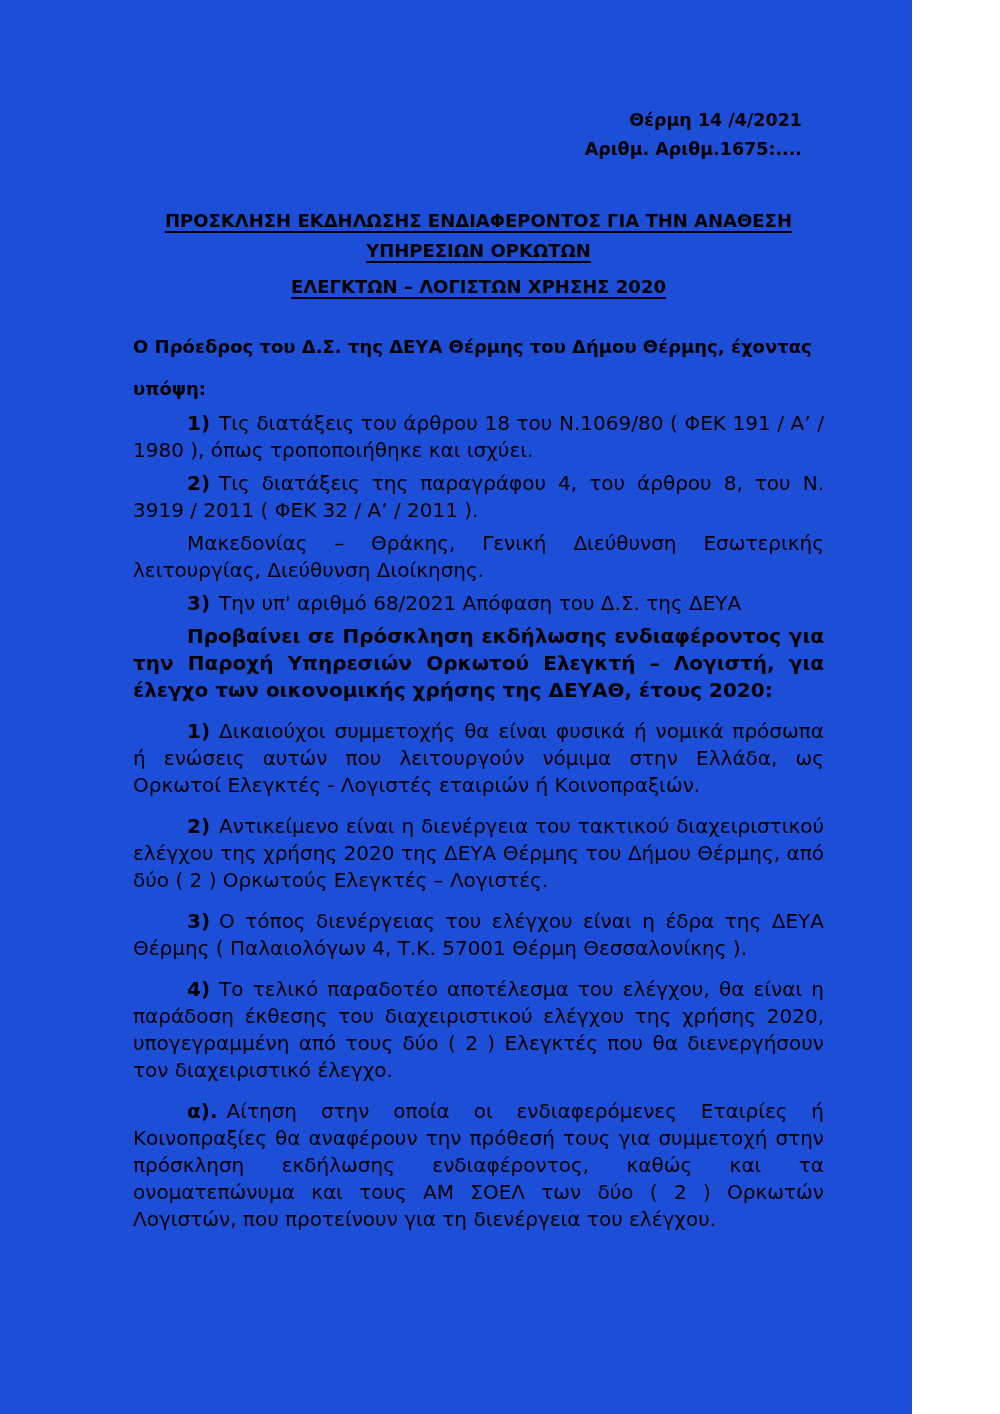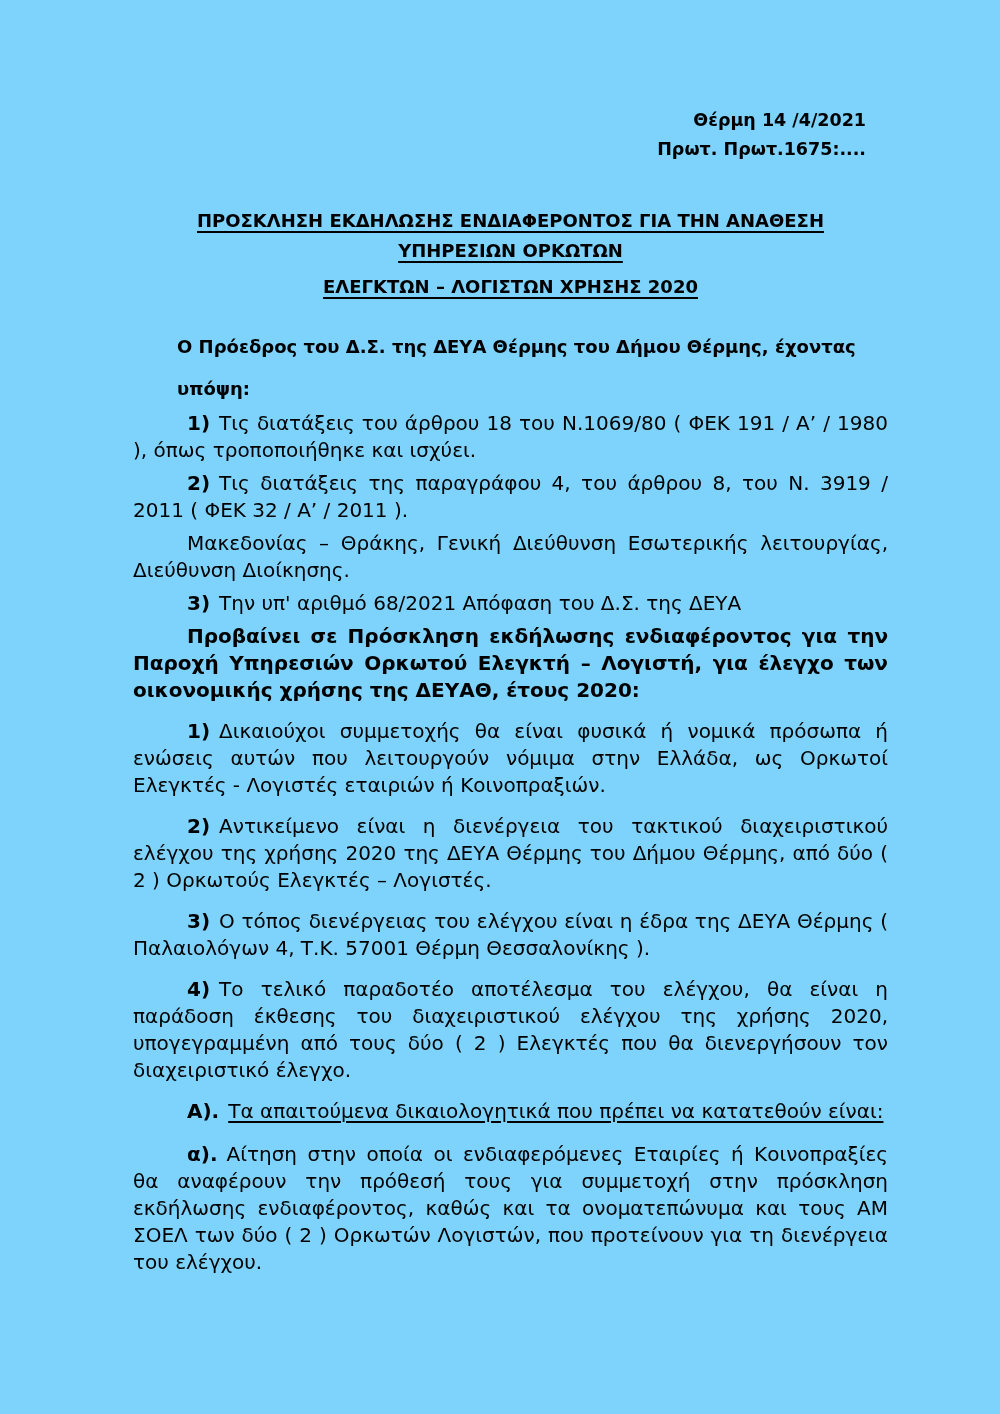--- a/index.html
+++ b/index.html
@@ -5,24 +5,24 @@
   * { margin: 0; padding: 0; box-sizing: border-box; }
   html, body { background: #ffffff; }
   body {
     width: 1000px;
     height: 1414px;
     font-family: "DejaVu Sans", sans-serif;
     color: #000000;
     overflow: hidden;
   }
   .page {
-    width: 1000px;
+    width: 912px;
     height: 1414px;
-    padding: 106px 112px 40px 133px;
-    background: #7dd3fc;
+    padding: 106px 88px 40px 133px;
+    background: #1d4ed8;
   }
   .header-block {
     text-align: right;
     font-weight: bold;
     font-size: 17.5px;
     line-height: 29px;
     margin-right: 22px;
   }
   .title {
     margin-top: 42px;
@@ -35,21 +35,20 @@
     text-underline-offset: 4px;
     white-space: pre-line;
   }
   .title2 { margin-top: 6px; }
   .intro {
     margin-top: 24px;
     font-weight: bold;
     font-size: 18px;
     line-height: 42px;
     white-space: pre-line;
-    margin-left: 44px;
   }
   .para {
     font-size: 20px;
     line-height: 27px;
     text-align: justify;
     text-indent: 54px;
     margin-bottom: 14px;
   }
   .cons { margin-bottom: 6px; }
   .num { font-weight: bold; margin-right: 0.45em; }
@@ -63,21 +62,21 @@
   .req { margin-bottom: 18px; }
   .req-last { margin-bottom: 0; }
 </style>
 </head>
 <body>
 
 <div class="page">
 
   <div class="header-block">
     <div>Θέρμη 14 /4/2021</div>
-    <div>Πρωτ. Πρωτ.1675:....</div>
+    <div>Αριθμ. Αριθμ.1675:....</div>
   </div>
 
   <h1 class="title">ΠΡΟΣΚΛΗΣΗ ΕΚΔΗΛΩΣΗΣ ΕΝΔΙΑΦΕΡΟΝΤΟΣ ΓΙΑ ΤΗΝ ΑΝΑΘΕΣΗ
 ΥΠΗΡΕΣΙΩΝ ΟΡΚΩΤΩΝ</h1>
   <h2 class="title title2">ΕΛΕΓΚΤΩΝ – ΛΟΓΙΣΤΩΝ ΧΡΗΣΗΣ 2020</h2>
 
   <p class="intro">Ο Πρόεδρος του Δ.Σ. της ΔΕΥΑ Θέρμης του Δήμου Θέρμης, έχοντας
 υπόψη:</p>
 
   <p class="para cons"><span class="num">1)</span><span>Τις διατάξεις του άρθρου 18 του Ν.1069/80 ( ΦΕΚ 191 / Α’ / 1980 ), όπως τροποποιήθηκε και ισχύει.</span></p>
@@ -91,19 +90,18 @@
   <p class="para announce"><span>Προβαίνει σε Πρόσκληση εκδήλωσης ενδιαφέροντος για την Παροχή Υπηρεσιών Ορκωτού Ελεγκτή – Λογιστή, για έλεγχο των οικονομικής χρήσης της ΔΕΥΑΘ, έτους 2020:</span></p>
 
   <p class="para"><span class="num">1)</span><span>Δικαιούχοι συμμετοχής θα είναι φυσικά ή νομικά πρόσωπα ή ενώσεις αυτών που λειτουργούν νόμιμα στην Ελλάδα, ως Ορκωτοί Ελεγκτές - Λογιστές εταιριών ή Κοινοπραξιών.</span></p>
 
   <p class="para"><span class="num">2)</span><span>Αντικείμενο είναι η διενέργεια του τακτικού διαχειριστικού ελέγχου της χρήσης 2020 της ΔΕΥΑ Θέρμης του Δήμου Θέρμης, από δύο ( 2 ) Ορκωτούς Ελεγκτές – Λογιστές.</span></p>
 
   <p class="para"><span class="num">3)</span><span>Ο τόπος διενέργειας του ελέγχου είναι η έδρα της ΔΕΥΑ Θέρμης ( Παλαιολόγων 4, Τ.Κ. 57001 Θέρμη Θεσσαλονίκης ).</span></p>
 
   <p class="para"><span class="num">4)</span><span>Το τελικό παραδοτέο αποτέλεσμα του ελέγχου, θα είναι η παράδοση έκθεσης του διαχειριστικού ελέγχου της χρήσης 2020, υπογεγραμμένη από τους δύο ( 2 ) Ελεγκτές που θα διενεργήσουν τον διαχειριστικό έλεγχο.</span></p>
 
-  <p class="para section-a"><span class="num">Α).</span><span class="ul">Τα απαιτούμενα δικαιολογητικά που πρέπει να κατατεθούν είναι:</span></p>
 
   <p class="para req"><span class="num">α).</span><span>Αίτηση στην οποία οι ενδιαφερόμενες Εταιρίες ή Κοινοπραξίες θα αναφέρουν την πρόθεσή τους για συμμετοχή στην πρόσκληση εκδήλωσης ενδιαφέροντος, καθώς και τα ονοματεπώνυμα και τους ΑΜ ΣΟΕΛ των δύο ( 2 ) Ορκωτών Λογιστών, που προτείνουν για τη διενέργεια του ελέγχου.</span></p>
 
 
 
 </div>
 
 </body></html>

